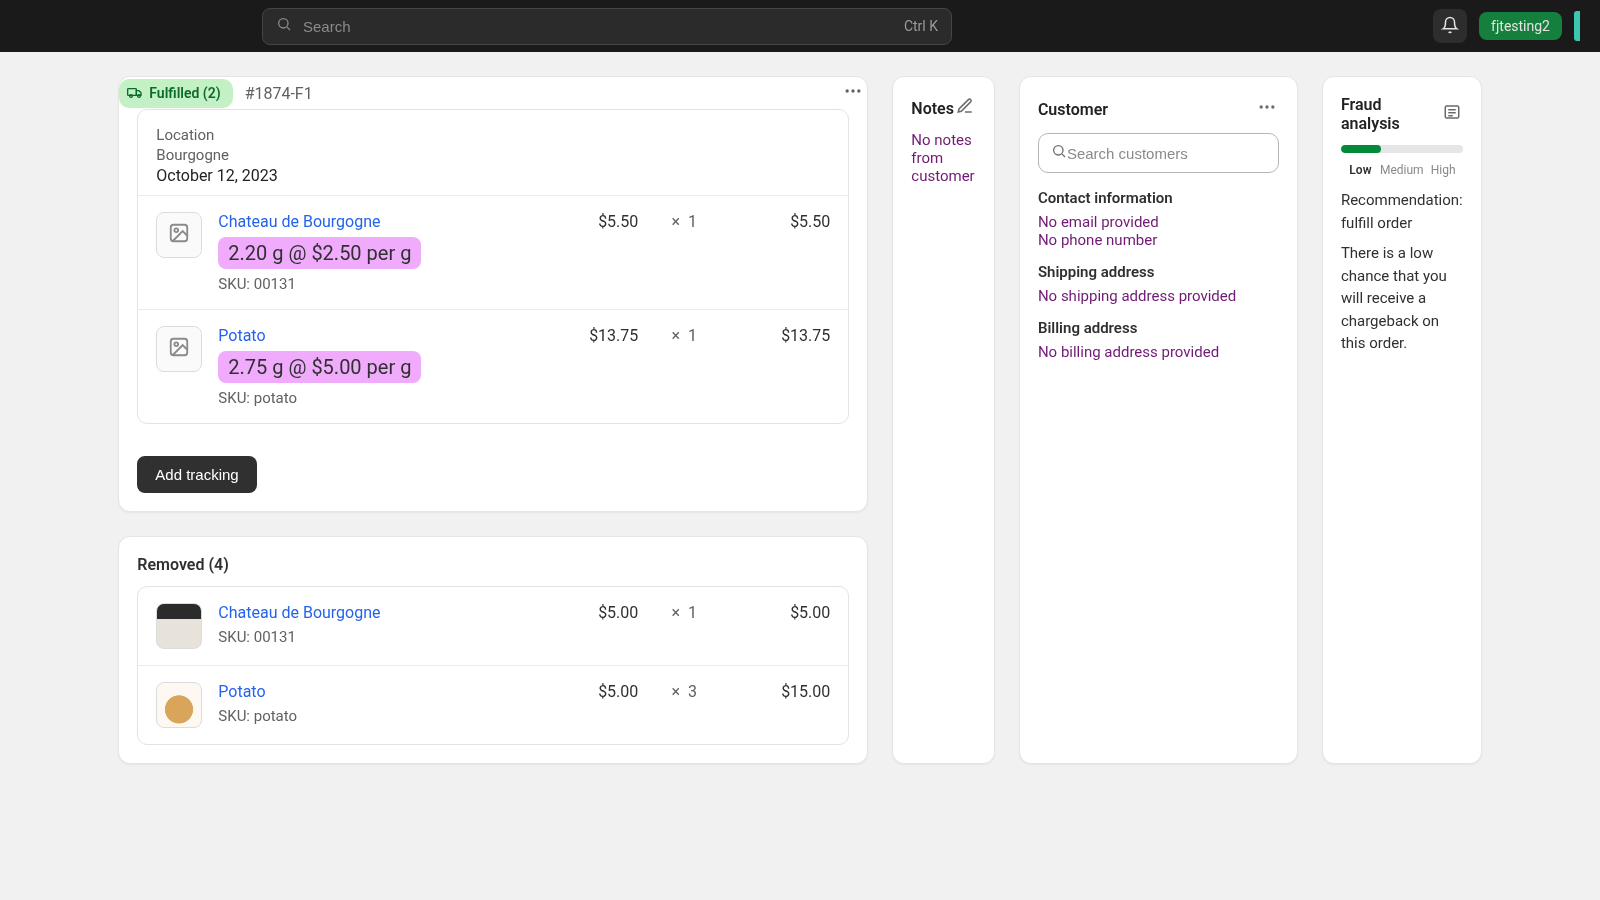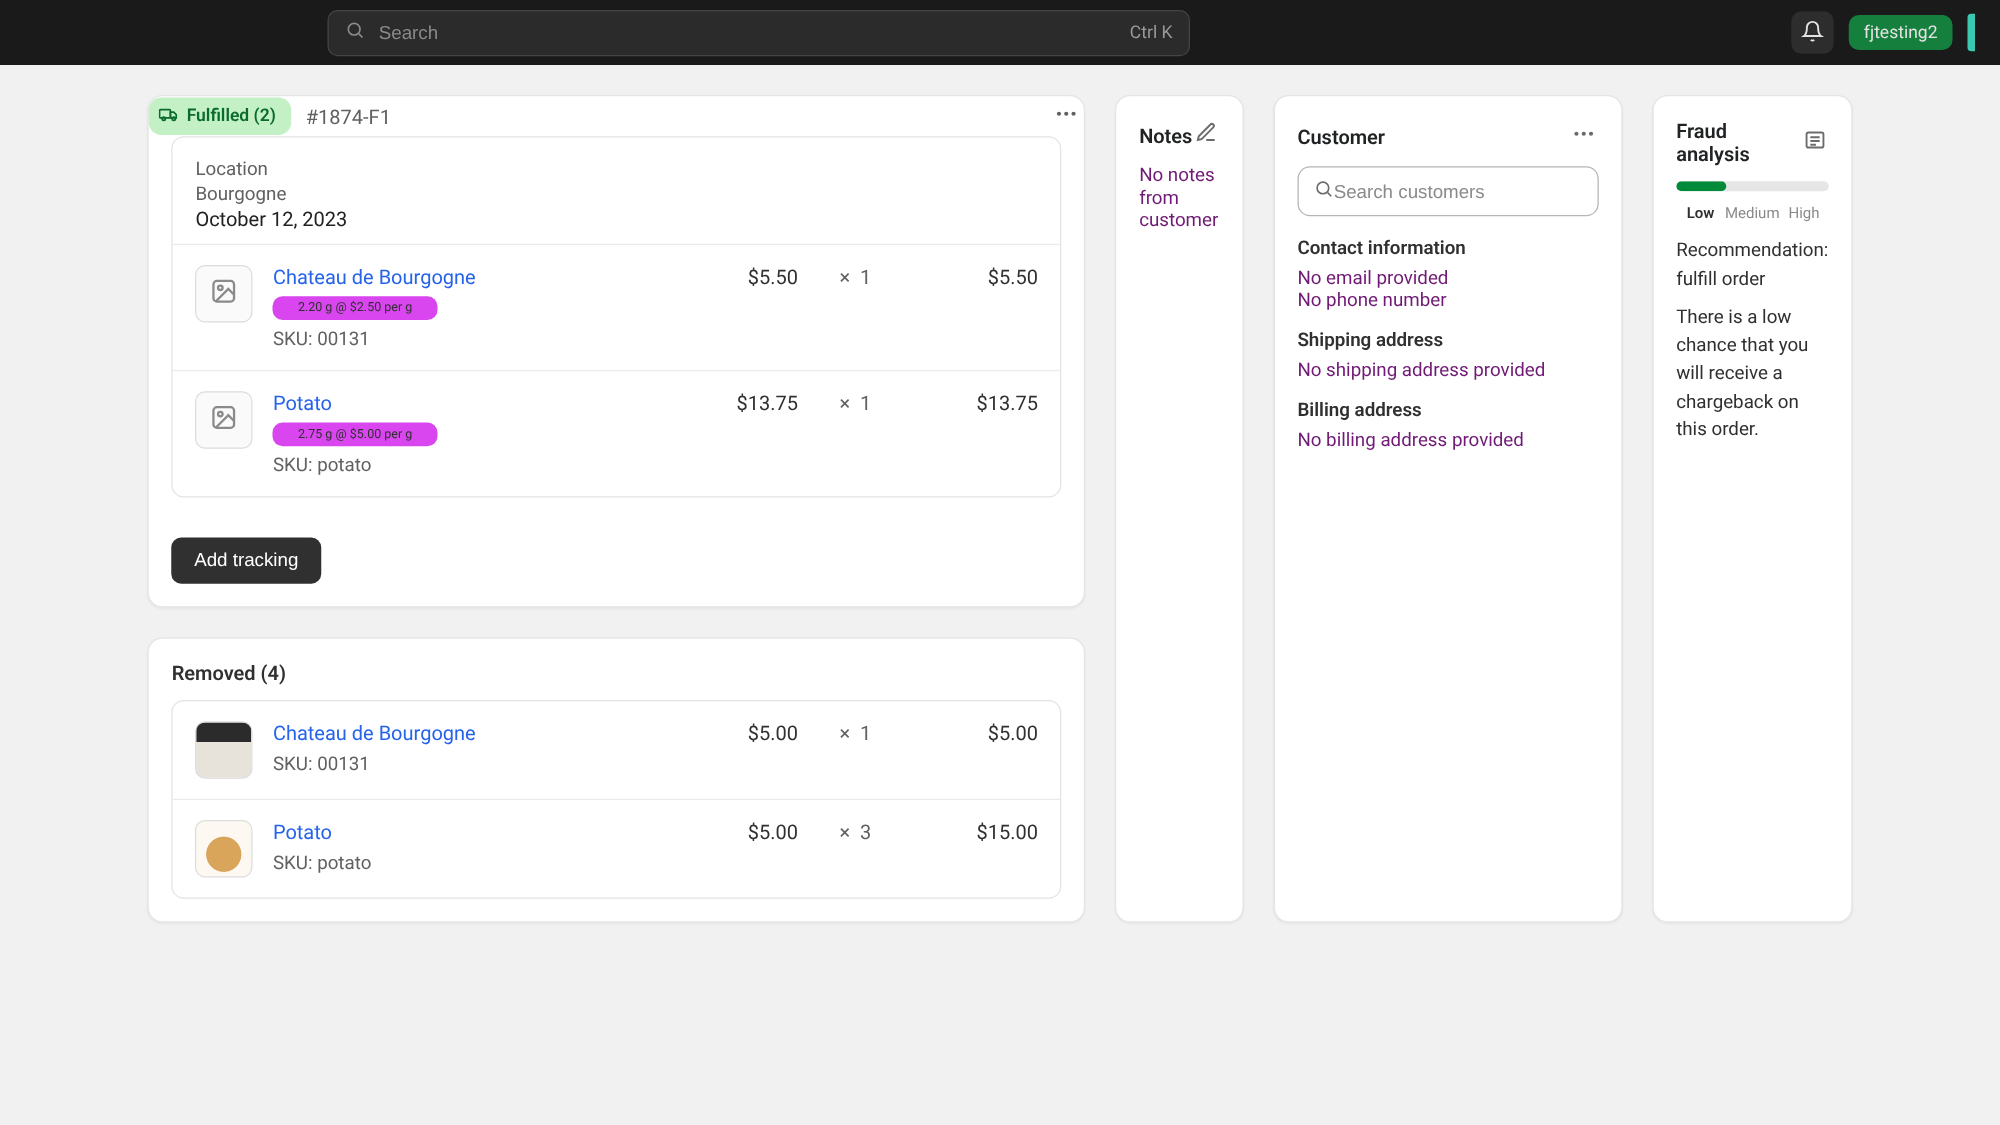--- a/index.html
+++ b/index.html
@@ -157,25 +157,25 @@
   .thumb-cheese {
     background: linear-gradient(#2b2b2b 35%, #e8e3da 35%);
   }
   .thumb-potato {
     background: radial-gradient(circle at 50% 60%, #d9a55a 40%, #fdf9f2 42%);
   }
   .item-info { flex: 1; }
   .item-link { color: #2563eb; font-size: 16px; text-decoration: none; cursor: pointer; }
   .variant-chip {
     display: inline-block;
-    background: #d946ef;
+    background: #f0abfc;
     color: #303030;
-    padding: 4px 20px;
-    border-radius: 8px;
-    font-size: 10px;
+    padding: 4px 10px;
+    border-radius: 8px;
+    font-size: 20px;
     margin-top: 6px;
   }
   .sku-text { color: #616161; font-size: 15px; margin-top: 6px; }
   .price-seg {
     width: 120px;
     text-align: right;
     font-size: 16px;
     color: #303030;
   }
   .qty-seg {

